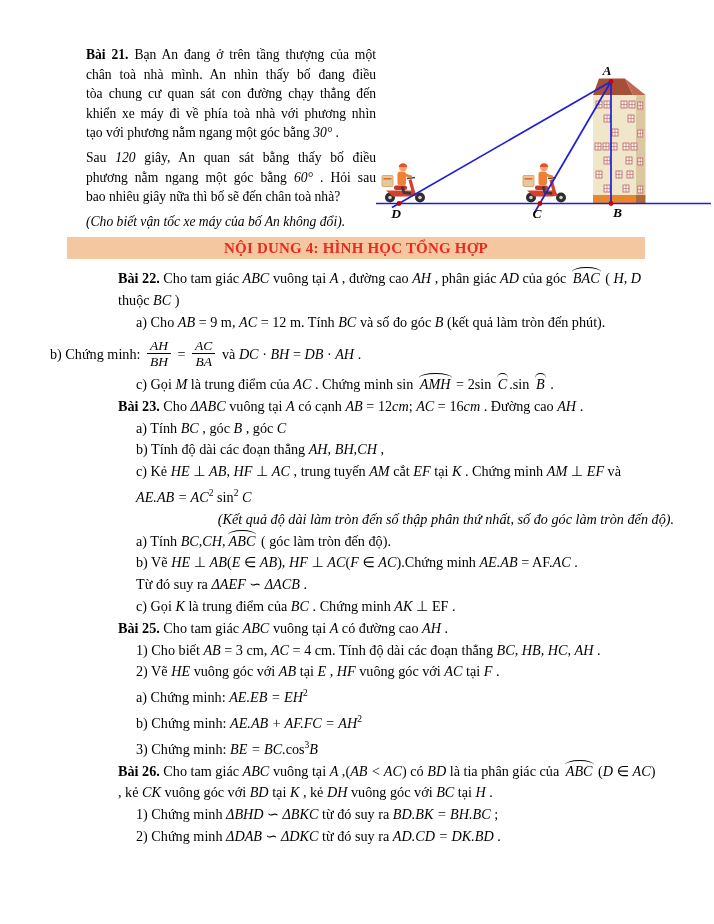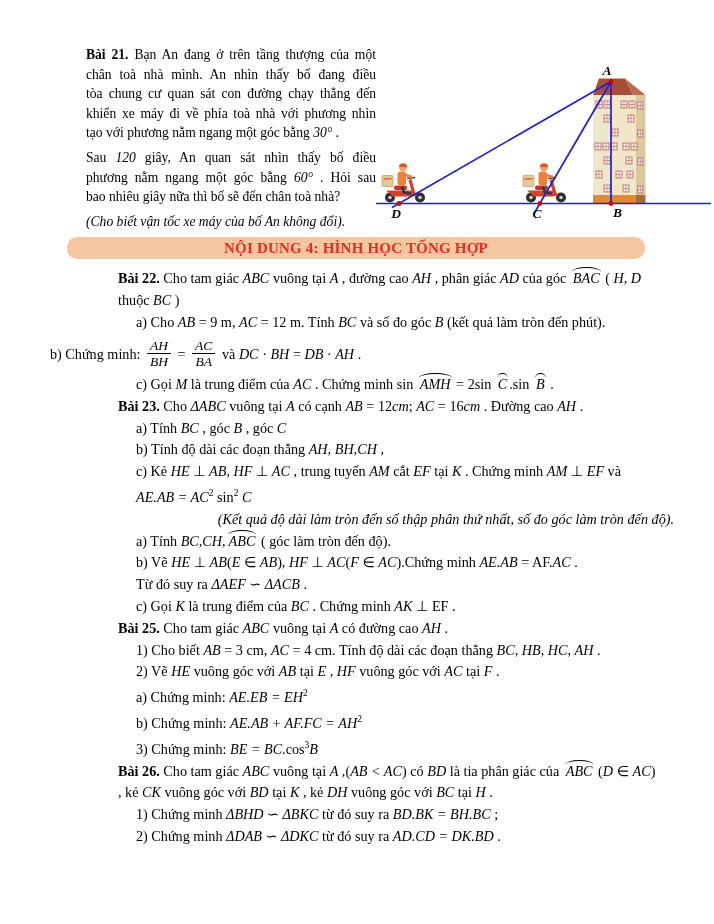--- a/index.html
+++ b/index.html
@@ -13,21 +13,21 @@
   
   .top{display:flex;padding:45px 0 0 86px;box-sizing:border-box;}
   .introcol{width:290px;font-size:13.6px;line-height:19.6px;}
   .introcol .para{margin:0 0 5px 0;}
   .iline{min-height:19.6px;}
   .iline.just{text-align:justify;text-align-last:justify;}
   .figcol{width:338px;position:relative;}
   .figcol svg{display:block;margin-top:-3px;}
   
   .bar{margin:1px 0 0 67px;width:578px;height:22px;background:var(--bar-bg,#f4c7a1);
-       display:flex;align-items:center;justify-content:center;border-radius:10px;}
+       display:flex;align-items:center;justify-content:center;}
   .bar span{color:var(--bar-text,#e92a21);font-weight:bold;font-size:15px;letter-spacing:.2px;}
   
   .problems{margin-top:9px;margin-left:32px;}
   .pline{margin-left:86px;width:560px;font-size:14.2px;line-height:21.8px;white-space:nowrap;}
   .pline.ind{padding-left:18px;width:542px;}
   .pline.tall{line-height:34px;margin:3px 0;}
   .pline.note{white-space:normal;text-align:right;width:556px;}
   .b{font-weight:bold;}
   .i{font-style:italic;}
   .m{font-style:italic;}
@@ -60,21 +60,21 @@
   <div class="top">
     <div class="introcol" id="intro">
         <div class="para">
           <div class="iline just"><span class="b">Bài 21.</span><span> Bạn An đang ở trên tầng thượng của một</span></div>
           <div class="iline just"><span>chân toà nhà mình. An nhìn thấy bố đang điều</span></div>
           <div class="iline just"><span>tòa chung cư quan sát con đường chạy thẳng đến</span></div>
           <div class="iline just"><span>khiển xe máy đi về phía toà nhà với phương nhìn</span></div>
           <div class="iline"><span>tạo với phương nằm ngang một góc bằng </span><span class="m">30°</span><span> .</span></div>
         </div>
         <div class="para">
-          <div class="iline just"><span>Sau </span><span class="m">120</span><span> giây, An quan sát nhìn thấy bố điều</span></div>
+          <div class="iline just"><span>Sau </span><span class="m">120</span><span> giây, An quan sát bằng thấy bố điều</span></div>
           <div class="iline just"><span>phương nằm ngang một góc bằng </span><span class="m">60°</span><span> . Hỏi sau</span></div>
           <div class="iline"><span>bao nhiêu giây nữa thì bố sẽ đến chân toà nhà?</span></div>
         </div>
         <div class="para">
           <div class="iline"><span class="i">(Cho biết vận tốc xe máy của bố An không đổi).</span></div>
         </div>
       </div>
 
     <div class="figcol">
       <svg width="336" height="182" viewBox="0 0 336 182">

